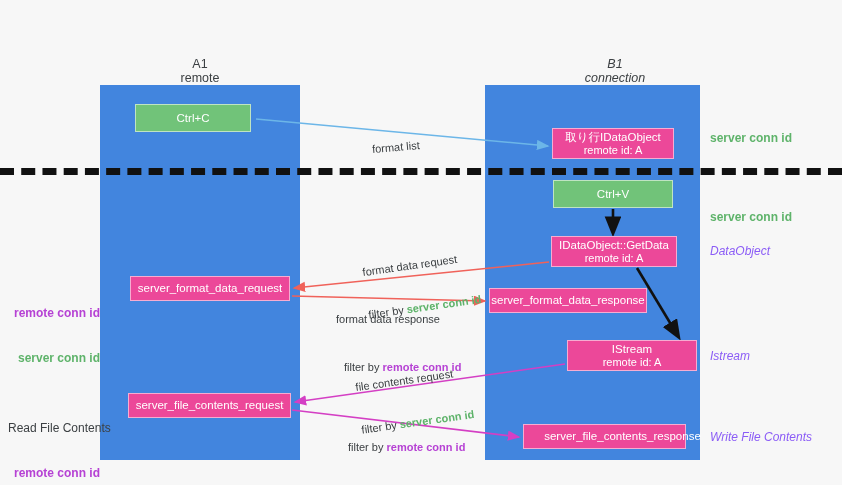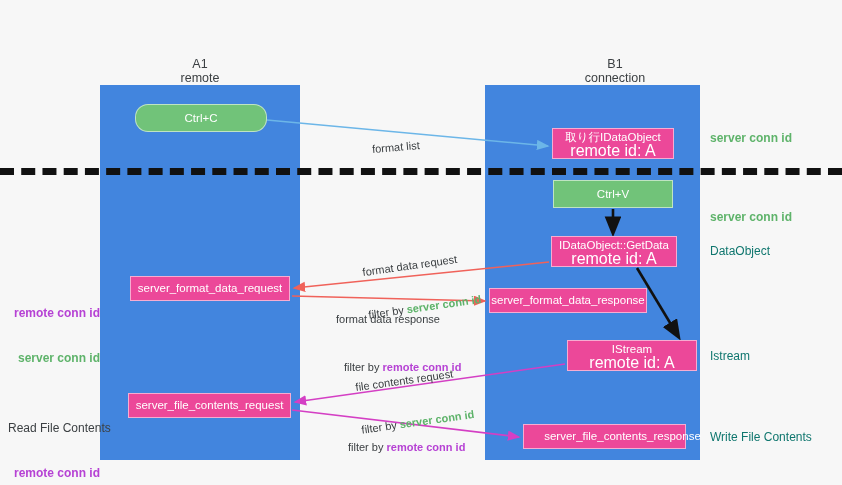--- a/index.html
+++ b/index.html
@@ -36,21 +36,21 @@
 
   
   .col-header {
     text-align: center;
     font-size: 12.5px;
     line-height: 14px;
     color: #3c4043;
     white-space: pre;
   }
   #header-a1 { left: 125px; top: 57px; width: 150px; }
-  #header-b1 { left: 540px; top: 57px; width: 150px; }
+  #header-b1 { left: 540px; top: 57px; width: 150px; font-style: italic; }
 
   
   .lane {
     background: #4285de;
     top: 85px;
     height: 375px;
   }
   #lane-a1 { left: 100px; width: 200px; }
   #lane-b1 { left: 485px; width: 215px; }
 
@@ -71,41 +71,41 @@
     justify-content: center;
     color: #ffffff;
     font-size: 11.5px;
     line-height: 13px;
     text-align: center;
     white-space: pre;
     border: 1px solid rgba(255,255,255,0.55);
   }
   .node.green { background: #71c379; }
   .node.orange { background: #ec4899; }
-  .node .l2 { font-size: 16px; }
-
-  #node-ctrl-c      { left: 135px; top: 104px; width: 132px; height: 28px; border-radius: 13px; }
+  .node .l2 { font-size: 11px; }
+
+  #node-ctrl-c      { left: 135px; top: 104px; width: 116px; height: 28px; }
   #node-idataobject { left: 552px; top: 128px; width: 122px; height: 31px; }
   #node-ctrl-v      { left: 553px; top: 180px; width: 120px; height: 28px; }
   #node-getdata     { left: 551px; top: 236px; width: 126px; height: 31px; }
   #node-fmt-req     { left: 130px; top: 276px; width: 160px; height: 25px; }
   #node-fmt-resp    { left: 489px; top: 288px; width: 158px; height: 25px; }
   #node-istream     { left: 567px; top: 340px; width: 130px; height: 31px; }
   #node-file-req    { left: 128px; top: 393px; width: 163px; height: 25px; }
   #node-file-resp   { left: 523px; top: 424px; width: 163px; height: 25px; padding-left: 36px; }
 
   
   .side-label {
     font-size: 12px;
     line-height: 15px;
     white-space: pre;
   }
   .green-txt  { color: #5eb36a; font-weight: bold; }
   .purple-txt { color: #b642d4; font-weight: bold; }
-  .dark-txt   { color: #0f766e; }
+  .dark-txt   { color: #8b5cf6; font-style: italic; }
 
   #lbl-server-1 { left: 710px; top: 131px; }
   #lbl-server-2 { left: 710px; top: 210px; }
   #lbl-dataobject { left: 710px; top: 244px; }
   #lbl-istream   { left: 710px; top: 349px; }
   #lbl-write     { left: 710px; top: 430px; }
 
   #lbl-left-ids {
     left: 8px; top: 276px;
     width: 92px;

